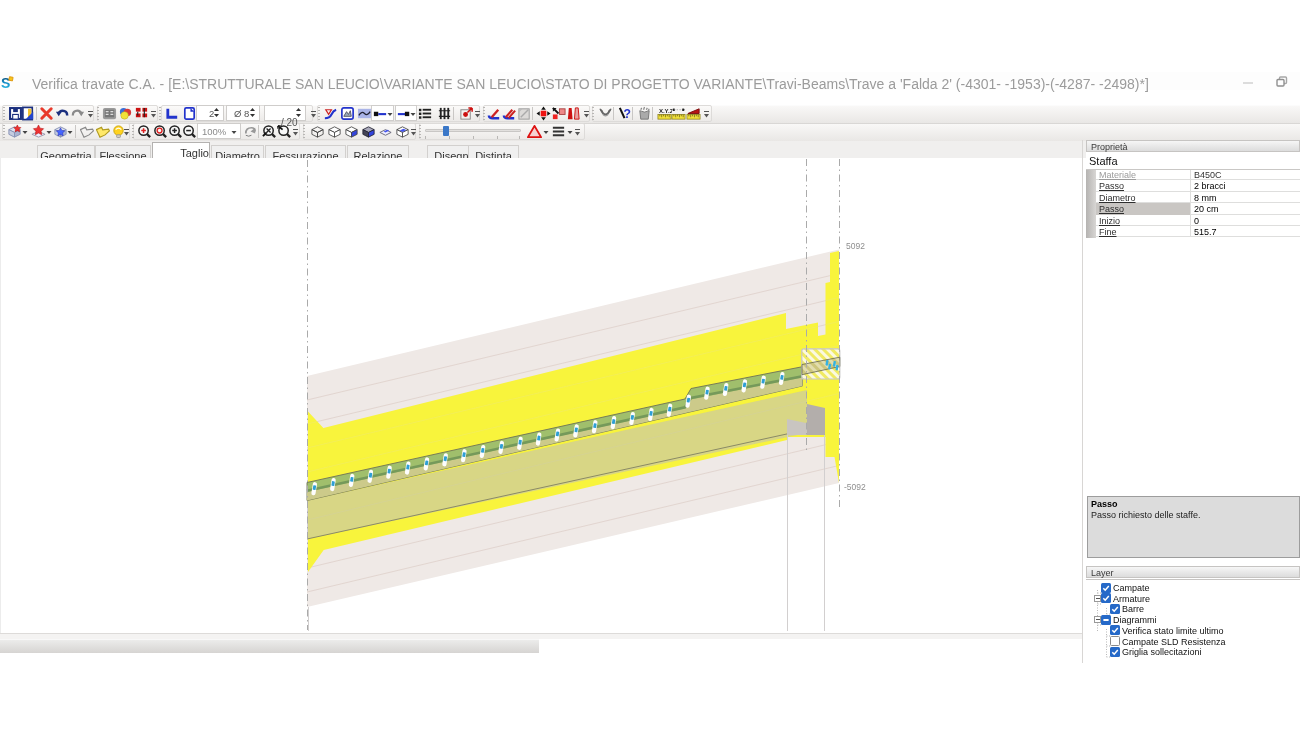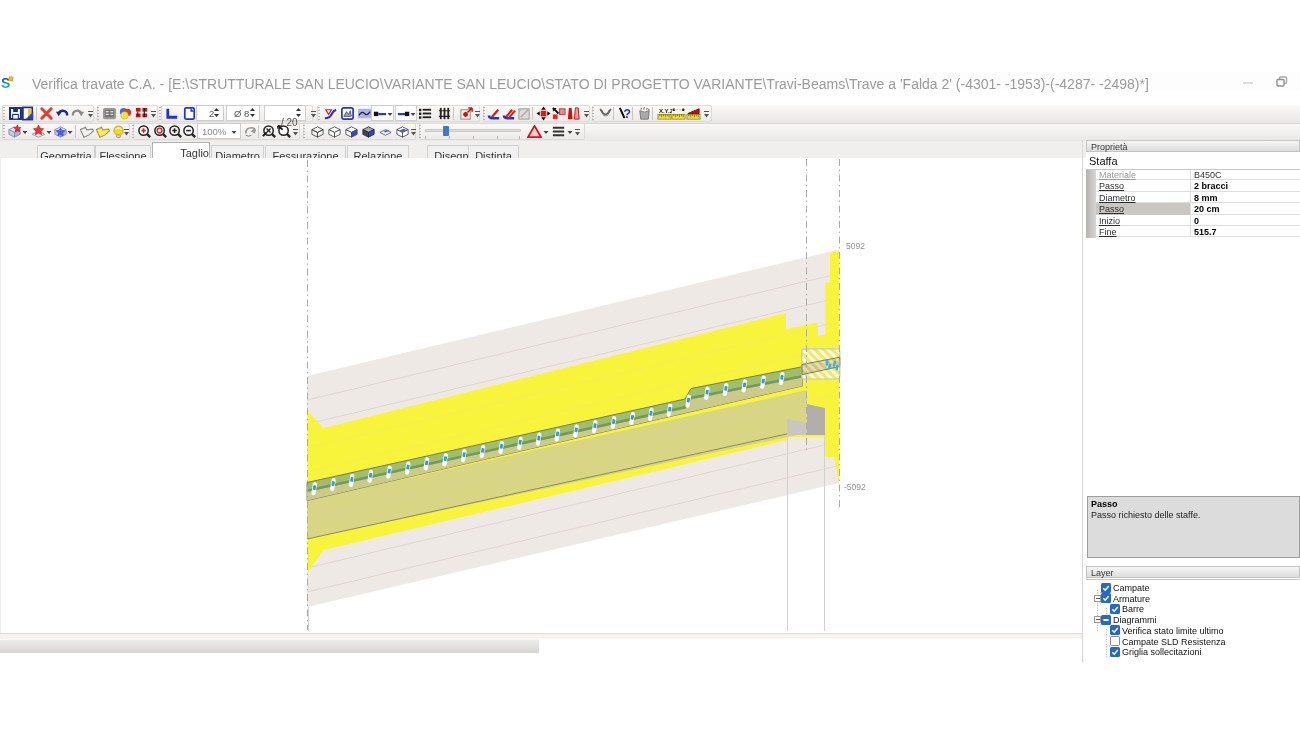--- a/index.html
+++ b/index.html
@@ -25,21 +25,21 @@
   background:linear-gradient(#ececeb,#d6d4d2); border-top:1px solid #f8f8f8; }
 #noteheader { position:absolute; left:544px; top:567px; width:539px; height:13px;
   background:linear-gradient(#f4f4f3,#dbd9d7); border:1px solid #c8c6c4; font-size:9px; color:#444; }
 #notebody { position:absolute; left:544px; top:580px; width:539px; height:11px; background:#fff;margin-top:35px; }
 #rpanel { position:absolute; left:1086px; top:68px; width:214px; height:523px; background:#fff; }
 .phead { position:absolute; left:0; width:214px; height:12px; background:linear-gradient(#f6f6f6,#dcdcdc);
   border:1px solid #c6c4c2; font-size:9px; color:#3a3a3a; padding:1px 0 0 4px; }
 .grid-row { position:absolute; left:10px; width:204px; height:11.4px; border-bottom:1px solid #dededd;
   font-size:9px; color:#2e2e2e; }
 .grid-lab { position:absolute; left:3px; top:1px;text-decoration:underline; }
-.grid-val { position:absolute; left:98px; top:1px; font-weight:bold; color:#000; }
+.grid-val { position:absolute; left:98px; top:1px; font-weight:normal; color:#000; }
 .tree-item { position:absolute; font-size:9px; color:#111; padding-top:0.5px; }
 </style></head><body>
 <div id="app">
     <div id="titlebar">
       <svg class="abs" style="left:1px;top:3.5px" width="14" height="13" viewBox="0 0 14 13">
         <defs>
           <linearGradient id="slg" x1="0" y1="0" x2="0" y2="1">
             <stop offset="0" stop-color="#0b2740"></stop>
             <stop offset="0.45" stop-color="#1287c2"></stop>
             <stop offset="1" stop-color="#35c3e8"></stop>

